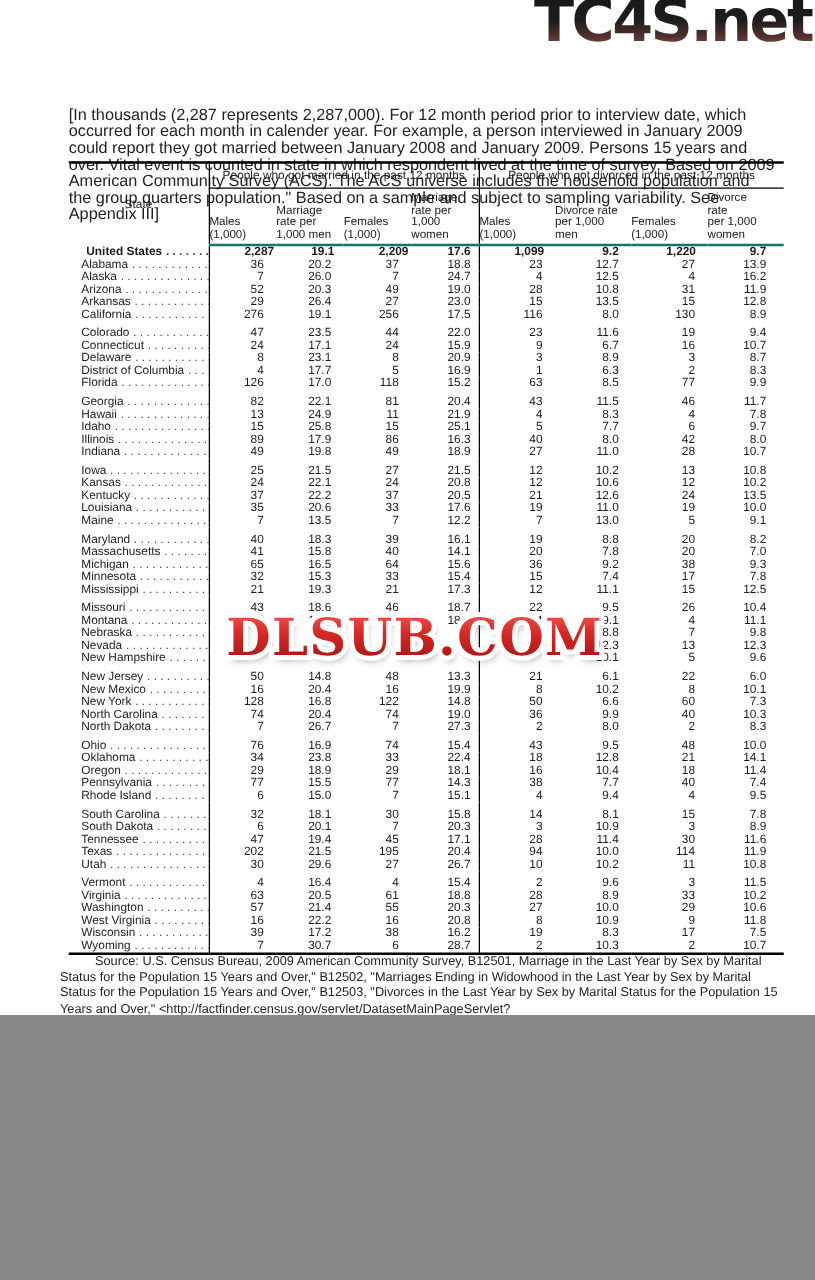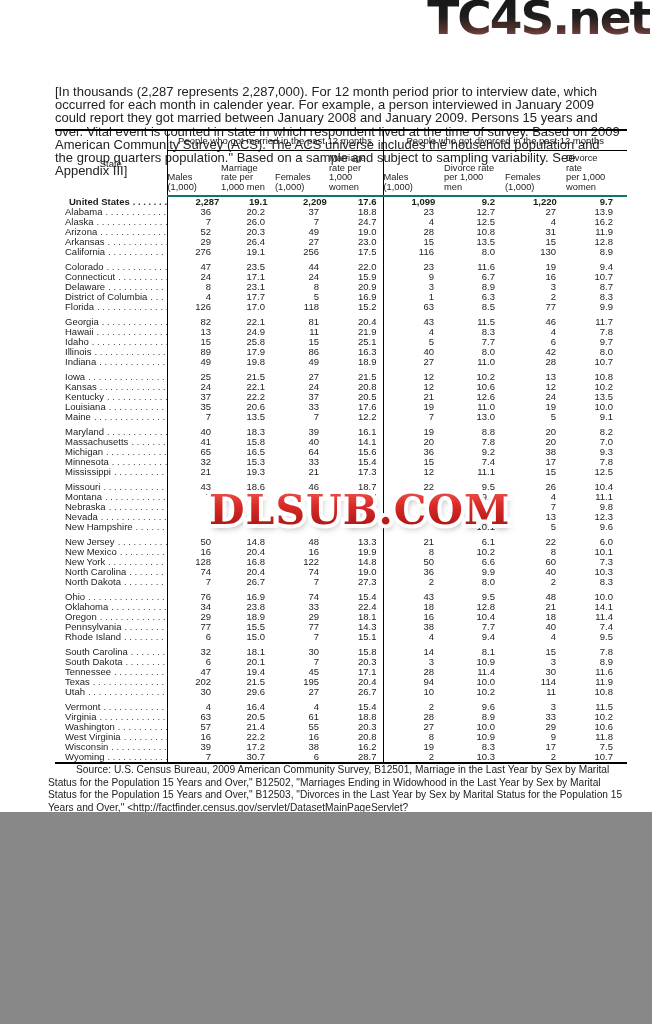--- a/index.html
+++ b/index.html
@@ -61,21 +61,21 @@
     font-size:10.2px; line-height:12.6px; color:#222; margin:0; text-indent:28px;
   }
   .foot-right{
     position:absolute; top:944px; right:22px; font-size:12.8px; color:#1a1a1a;
   }
   .foot-right .pg{margin-left:10px;}
   .foot-left{
     position:absolute; top:961px; left:55px; font-size:11px; color:#1a1a1a;
   }
   
-  .wm-stack{position:absolute; white-space:nowrap;margin-left:28px;}
+  .wm-stack{position:absolute; white-space:nowrap;}
   .wm-stack .back{
     position:absolute; left:0; top:0; color:#fff;
     -webkit-text-stroke:8px #fff;
     text-shadow:2px 4px 6px rgba(70,70,70,.55);
   }
   .wm-stack .front{position:relative;}
   .wm-top{
     position:absolute; top:-10px; right:2px;
     font-family:"DejaVu Sans", sans-serif; font-weight:bold; font-size:47px;
     letter-spacing:-2px;

